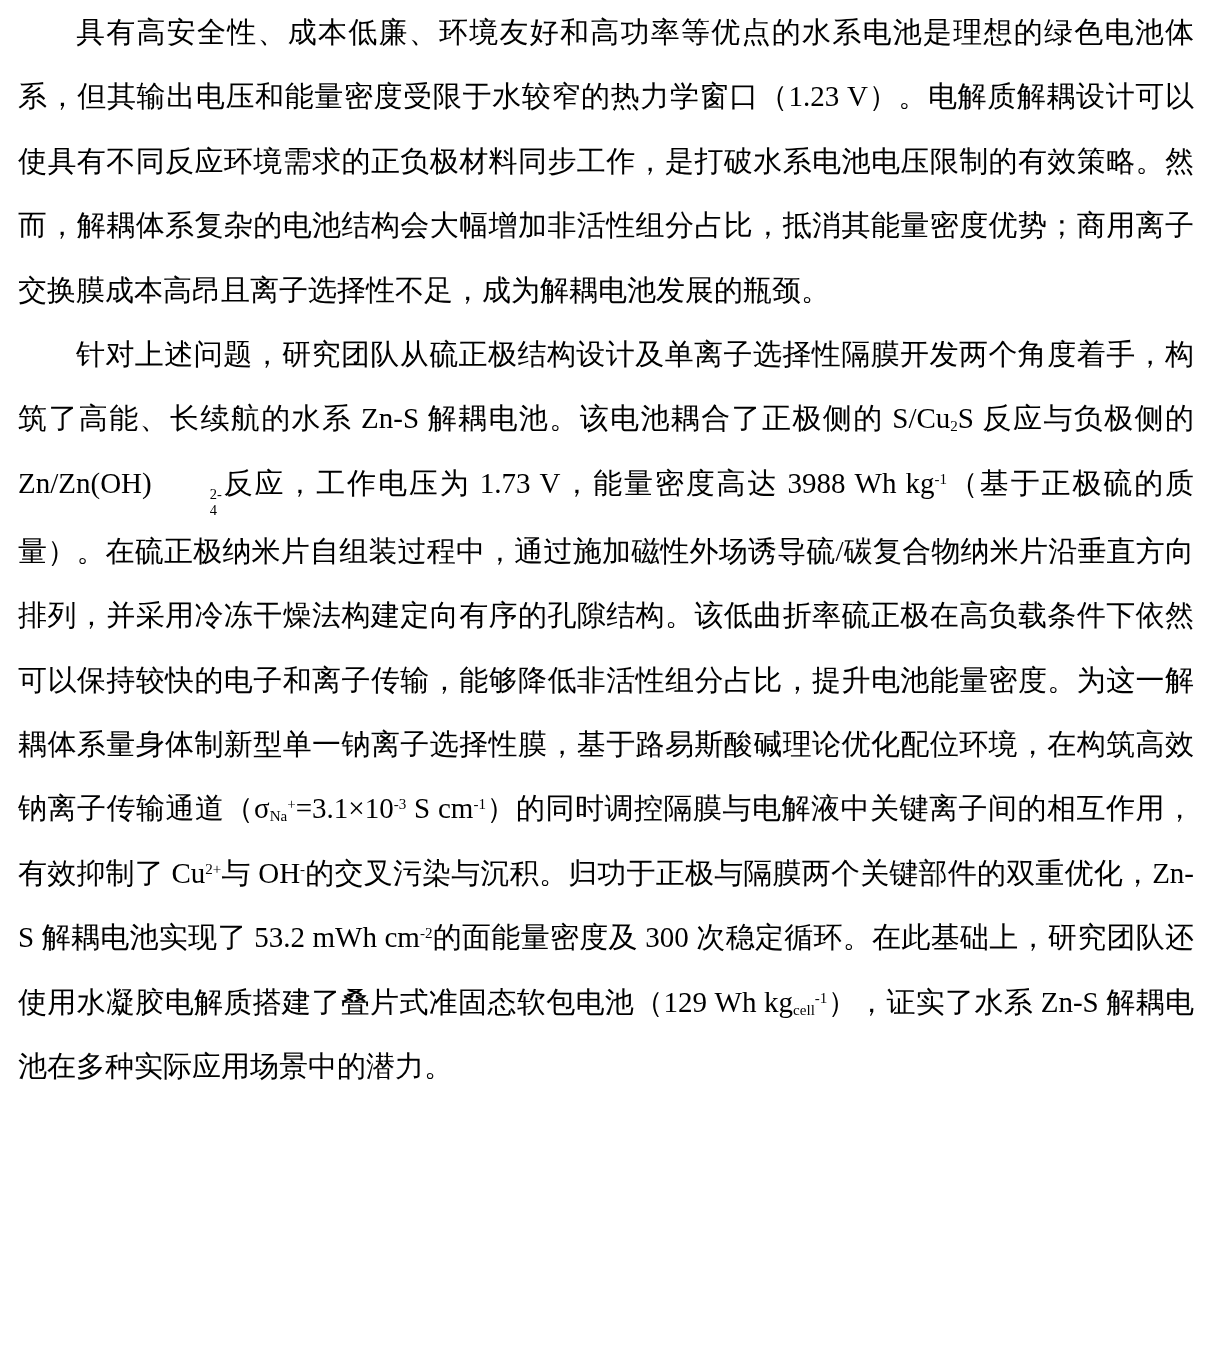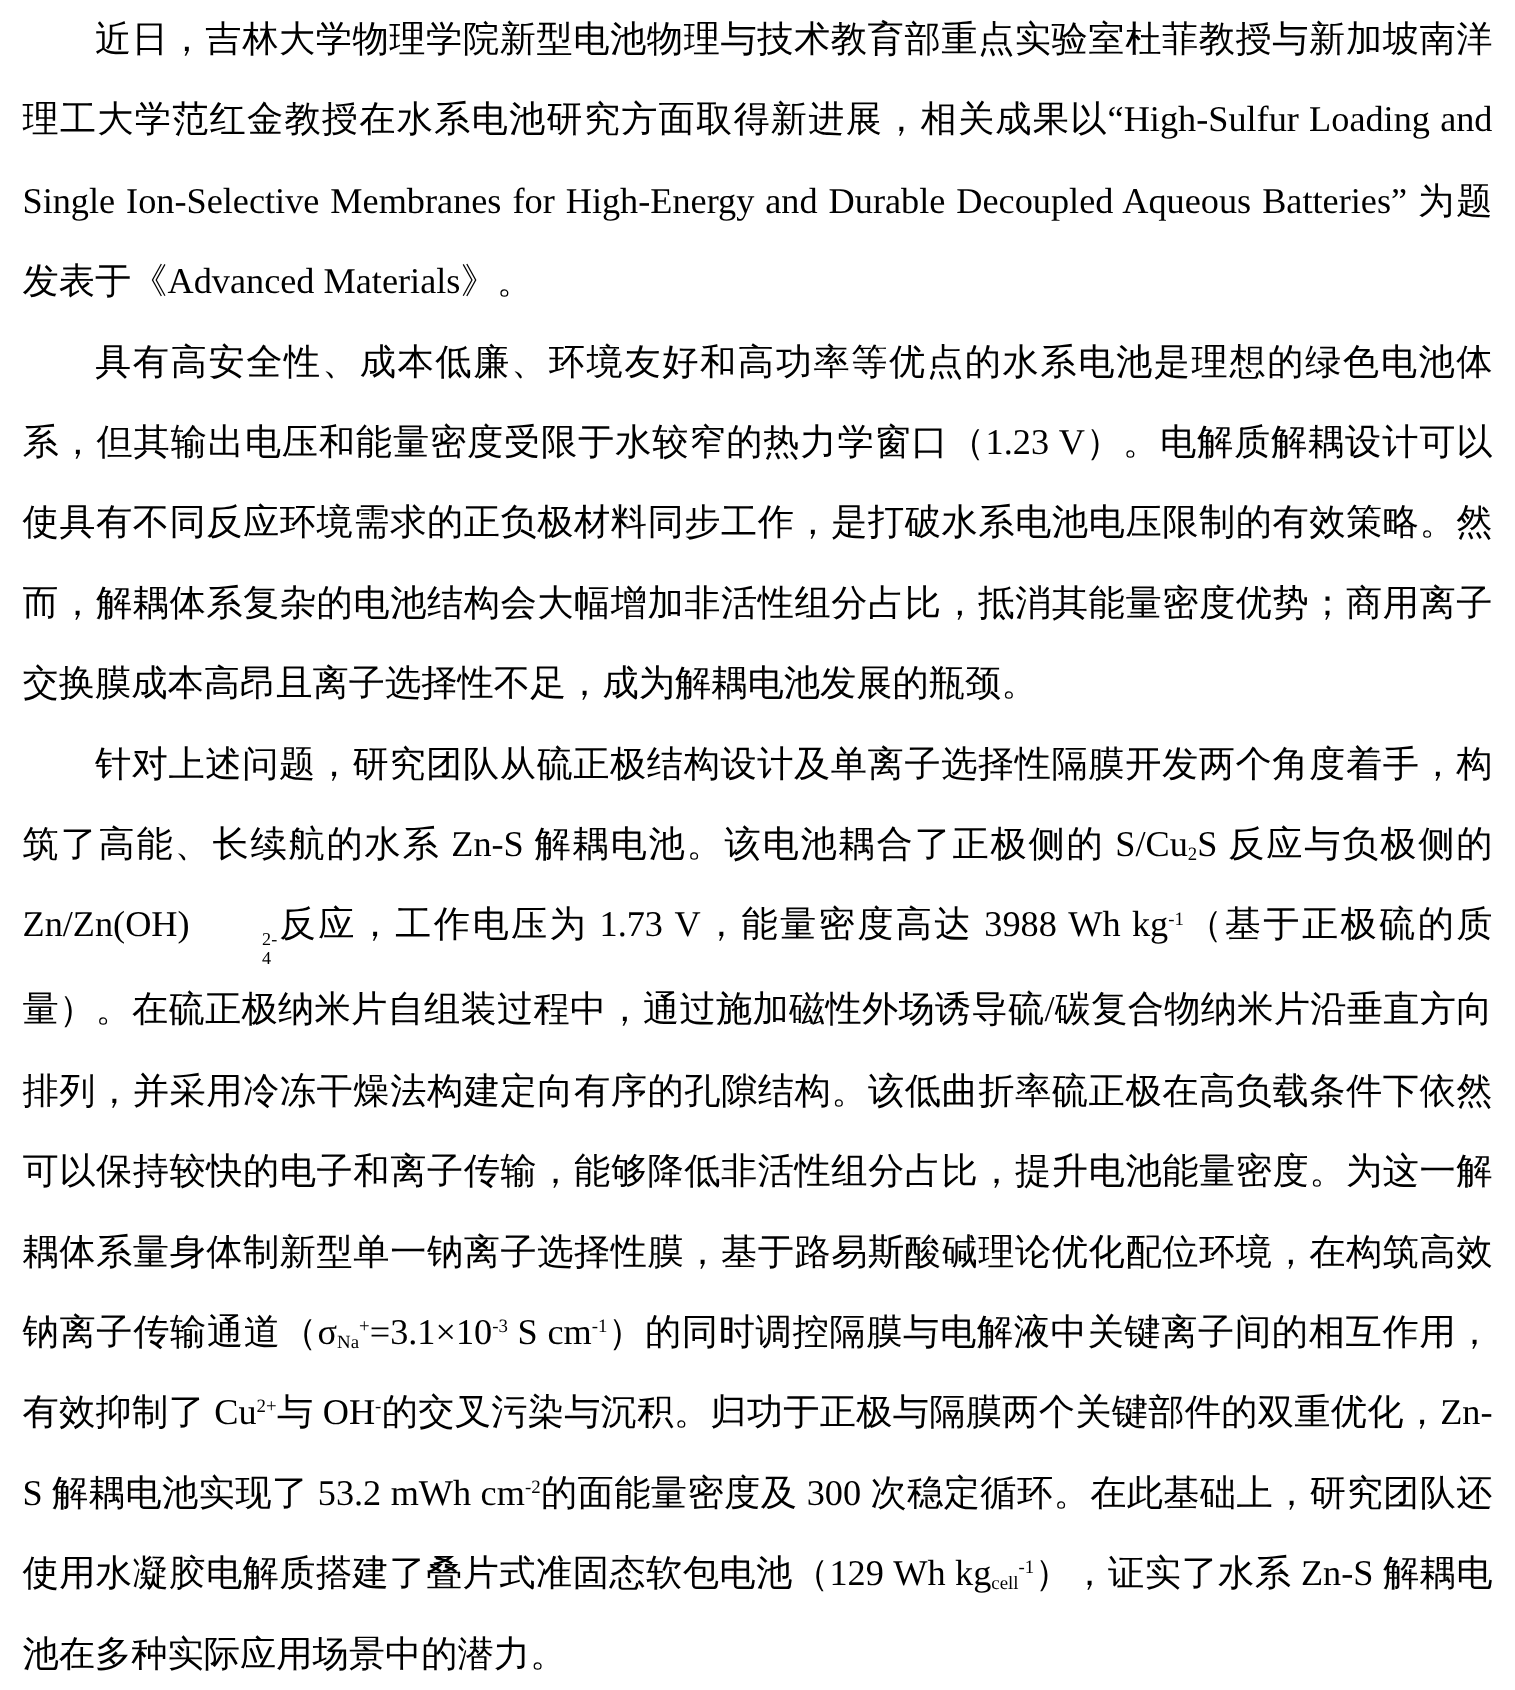--- a/index.html
+++ b/index.html
@@ -47,20 +47,19 @@
     text-align: left;
   }
   .stack .st-sup { display: block; }
   .stack .st-sub { display: block; }
 </style>
 </head>
 <body>
 
 <div class="page">
   <div>
-      <p>近日，吉林大学物理学院新型电池物理与技术教育部重点实验室杜菲教授与新加坡南洋理工大学范红金教授在水系电池研究方面取得新进展，相关成果以“High-Sulfur Loading and Single Ion-Selective Membranes for High-Energy and Durable Decoupled Aqueous Batteries” 为题发表于《Advanced Materials》。</p>
       <p>具有高安全性、成本低廉、环境友好和高功率等优点的水系电池是理想的绿色电池体系，但其输出电压和能量密度受限于水较窄的热力学窗口（1.23 V）。电解质解耦设计可以使具有不同反应环境需求的正负极材料同步工作，是打破水系电池电压限制的有效策略。然而，解耦体系复杂的电池结构会大幅增加非活性组分占比，抵消其能量密度优势；商用离子交换膜成本高昂且离子选择性不足，成为解耦电池发展的瓶颈。</p>
       <p>针对上述问题，研究团队从硫正极结构设计及单离子选择性隔膜开发两个角度着手，构筑了高能、长续航的水系 Zn-S 解耦电池。该电池耦合了正极侧的 S/Cu<sub>2</sub>S 反应与负极侧的 Zn/Zn(OH)<span class="stack">
           <span class="st-sup">2-</span>
           <span class="st-sub">4</span>
         </span>反应，工作电压为 1.73 V，能量密度高达 3988 Wh kg<sup>-1</sup>（基于正极硫的质量）。在硫正极纳米片自组装过程中，通过施加磁性外场诱导硫/碳复合物纳米片沿垂直方向排列，并采用冷冻干燥法构建定向有序的孔隙结构。该低曲折率硫正极在高负载条件下依然可以保持较快的电子和离子传输，能够降低非活性组分占比，提升电池能量密度。为这一解耦体系量身体制新型单一钠离子选择性膜，基于路易斯酸碱理论优化配位环境，在构筑高效钠离子传输通道（σ<sub>Na</sub><sup>+</sup>=3.1×10<sup>-3</sup> S cm<sup>-1</sup>）的同时调控隔膜与电解液中关键离子间的相互作用，有效抑制了 Cu<sup>2+</sup>与 OH<sup>-</sup>的交叉污染与沉积。归功于正极与隔膜两个关键部件的双重优化，Zn-S 解耦电池实现了 53.2 mWh cm<sup>-2</sup>的面能量密度及 300 次稳定循环。在此基础上，研究团队还使用水凝胶电解质搭建了叠片式准固态软包电池（129 Wh kg<sub>cell</sub><sup>-1</sup>），证实了水系 Zn-S 解耦电池在多种实际应用场景中的潜力。</p>
     </div>
 </div>
 
 </body></html>

